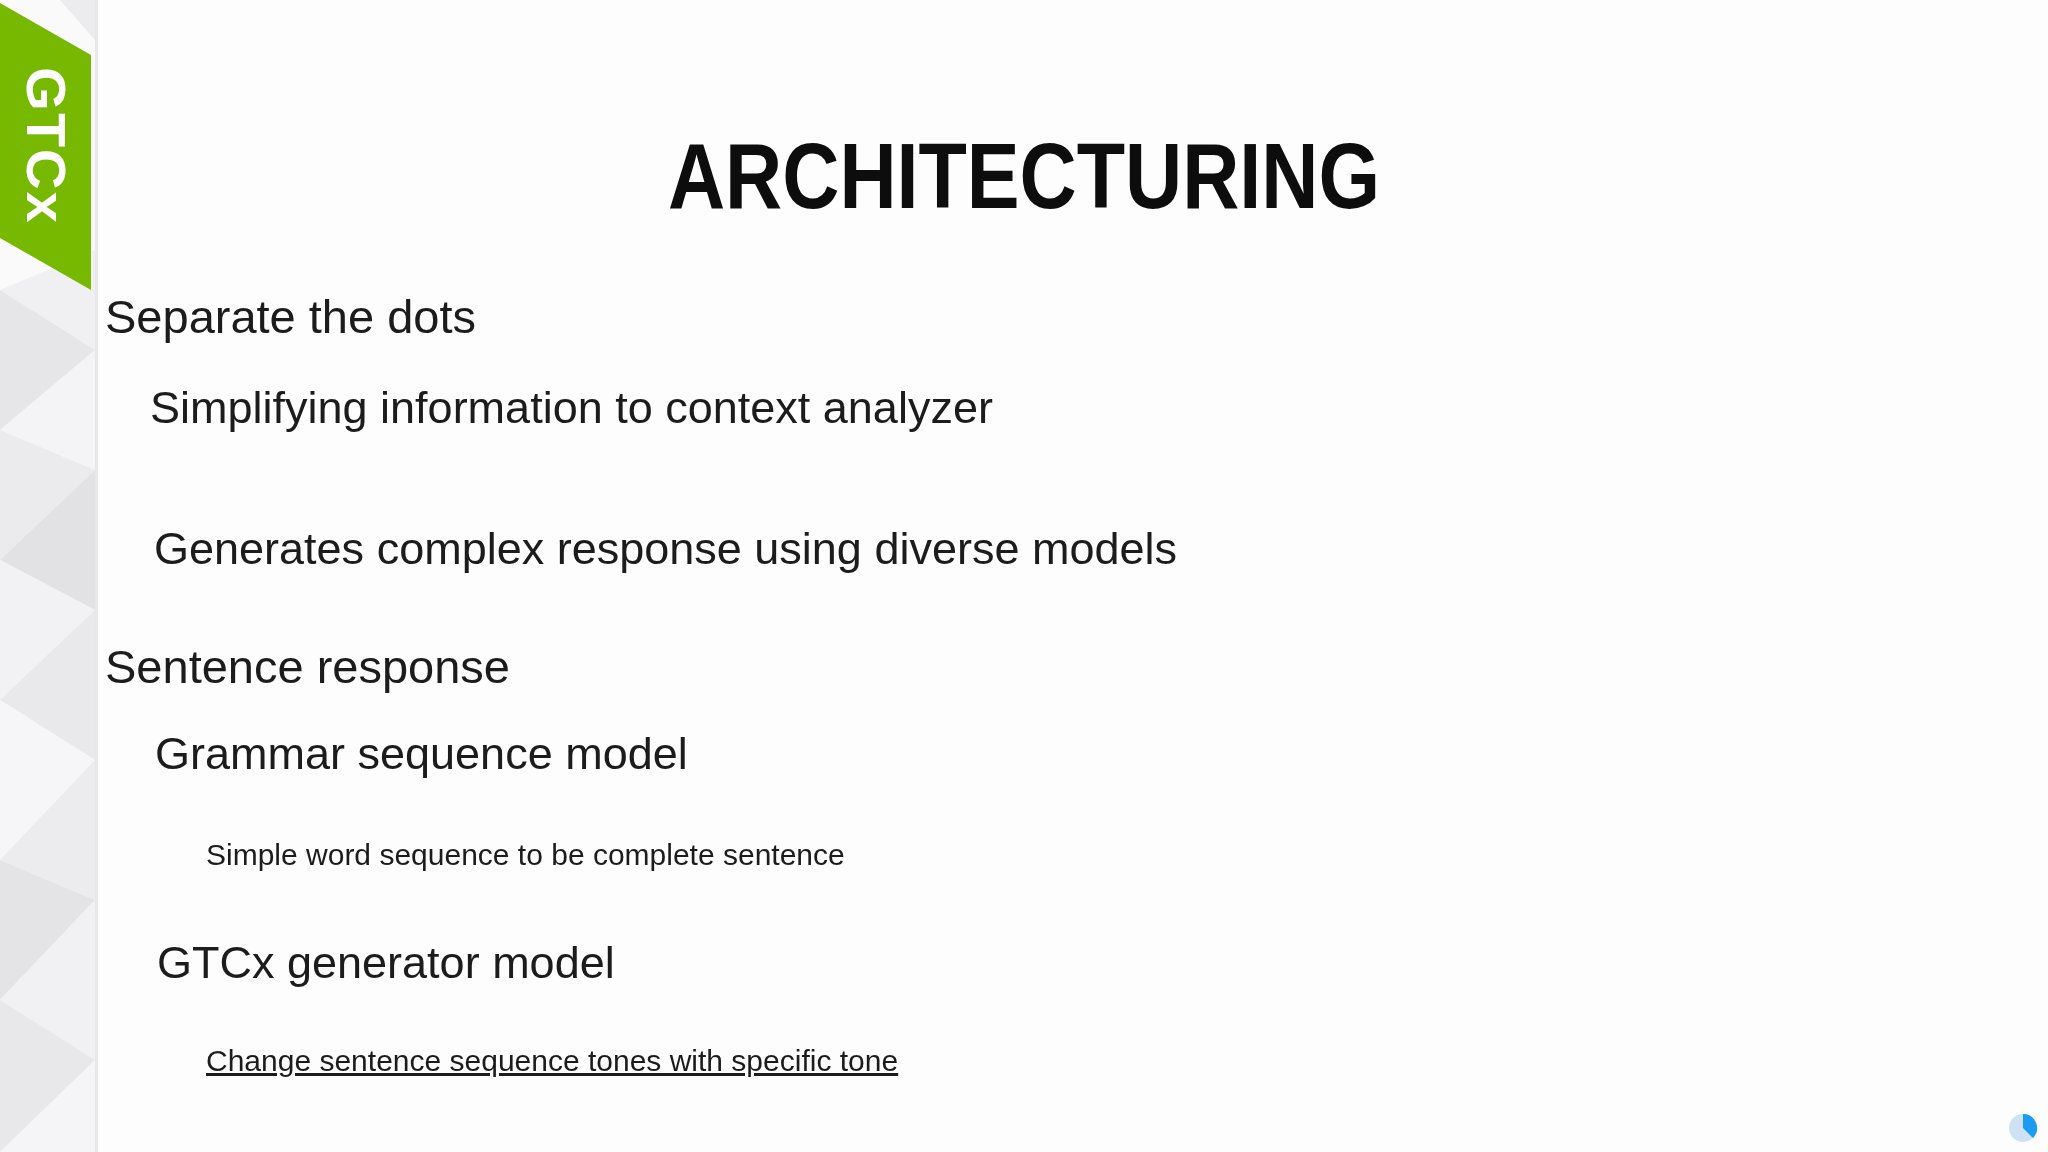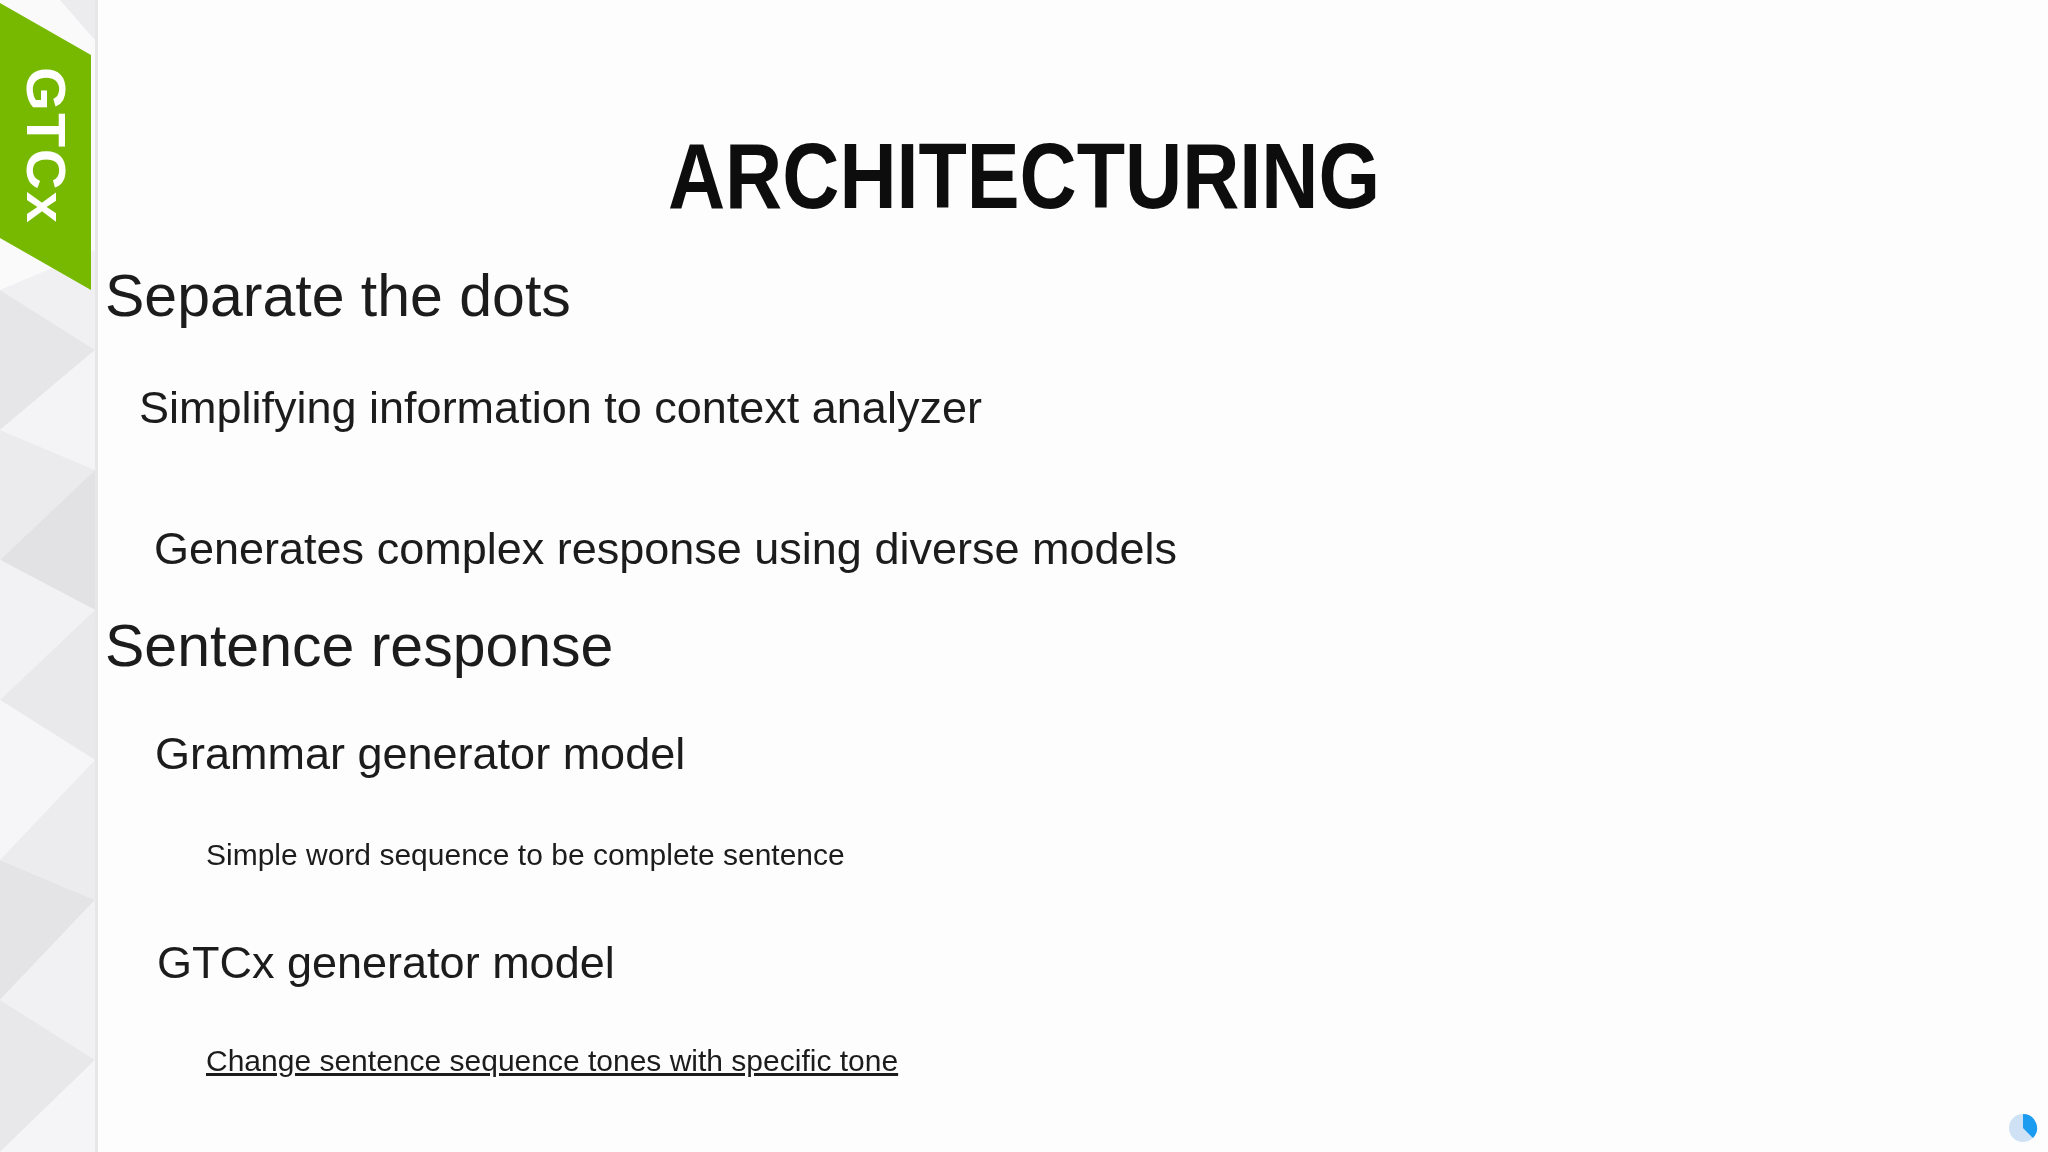--- a/index.html
+++ b/index.html
@@ -36,21 +36,21 @@
     text-align:center;
     font-size:92px;font-weight:bold;color:#0d0d0d;
     line-height:92px;letter-spacing:0px;
     transform:scaleX(0.86);transform-origin:center;
     white-space:nowrap;
   }
   
   .line{
     position:absolute;color:#1c1c1c;white-space:nowrap;line-height:52px;
   }
-  .l1{font-size:59px;}
+  .l1{font-size:47px;margin-top:21px;}
   .l2{font-size:45px;}
   .l3{font-size:30px;}
   
   .pie{
     position:absolute;left:2008px;top:1113px;width:30px;height:30px;
   }
 </style>
 </head>
 <body>
 
@@ -75,24 +75,24 @@
 </div>
 <div class="sidebar-divider"></div>
 
 <div class="badge">
   <div class="badge-label">GTCx</div>
 </div>
 
 <div class="slide-title">ARCHITECTURING</div>
 
 <div class="line l1" style="left:105px;top:270px;">Separate the dots</div>
-<div class="line l2" style="left:139px;top:382px;">Simplifying information to context analyzer</div>
+<div class="line l2" style="left:150px;top:382px;">Simplifying information to context analyzer</div>
 <div class="line l2" style="left:154px;top:487px;margin-top:36px;">Generates complex response using diverse models</div>
 <div class="line l1" style="left:105px;top:620px;">Sentence response</div>
-<div class="line l2" style="left:155px;top:728px;">Grammar generator model</div>
+<div class="line l2" style="left:155px;top:728px;">Grammar sequence model</div>
 <div class="line l3" style="left:206px;top:829px;">Simple word sequence to be complete sentence</div>
 <div class="line l2" style="left:157px;top:937px;">GTCx generator model</div>
 <div class="line l3" style="left:206px;top:1035px;text-decoration:underline;">Change sentence sequence tones with specific tone</div>
 
 <div class="pie">
   <svg width="30" height="30" viewBox="0 0 30 30" xmlns="http://www.w3.org/2000/svg">
     <circle cx="15" cy="15" r="14" fill="#cfe2f5"></circle>
     <path d="M15,15 L15,1 A14,14 0 0 1 24.9,24.9 Z" fill="#1b9cf0"></path>
   </svg>
 </div>

